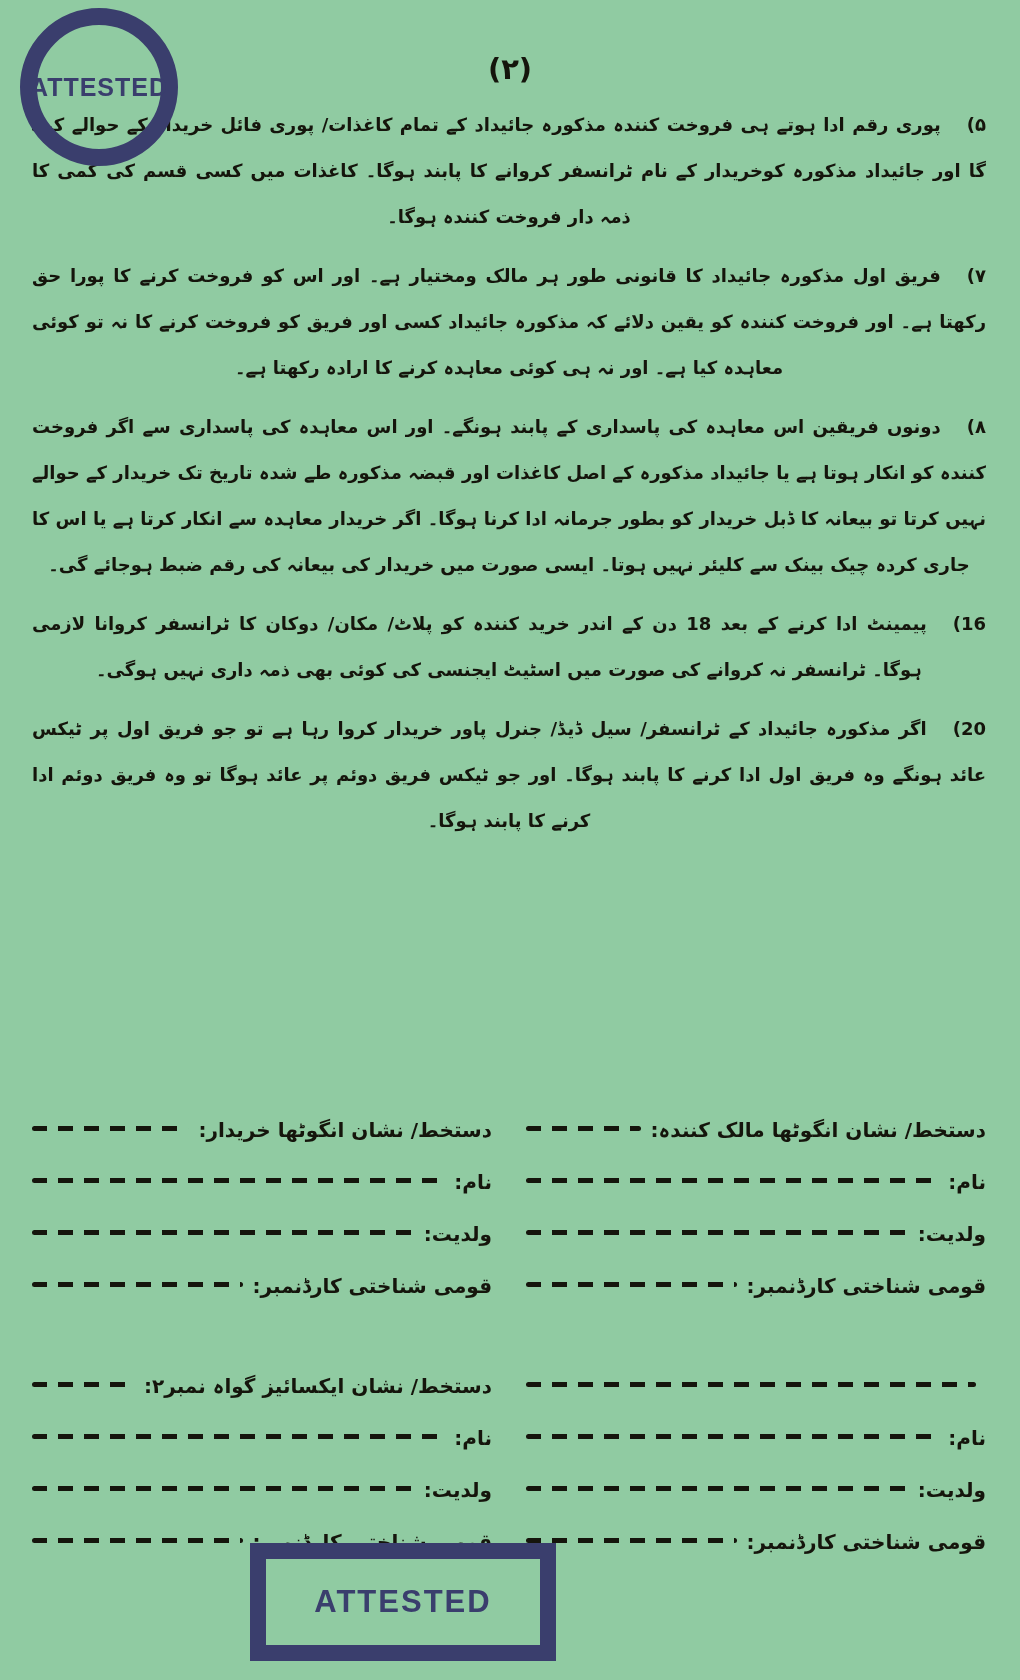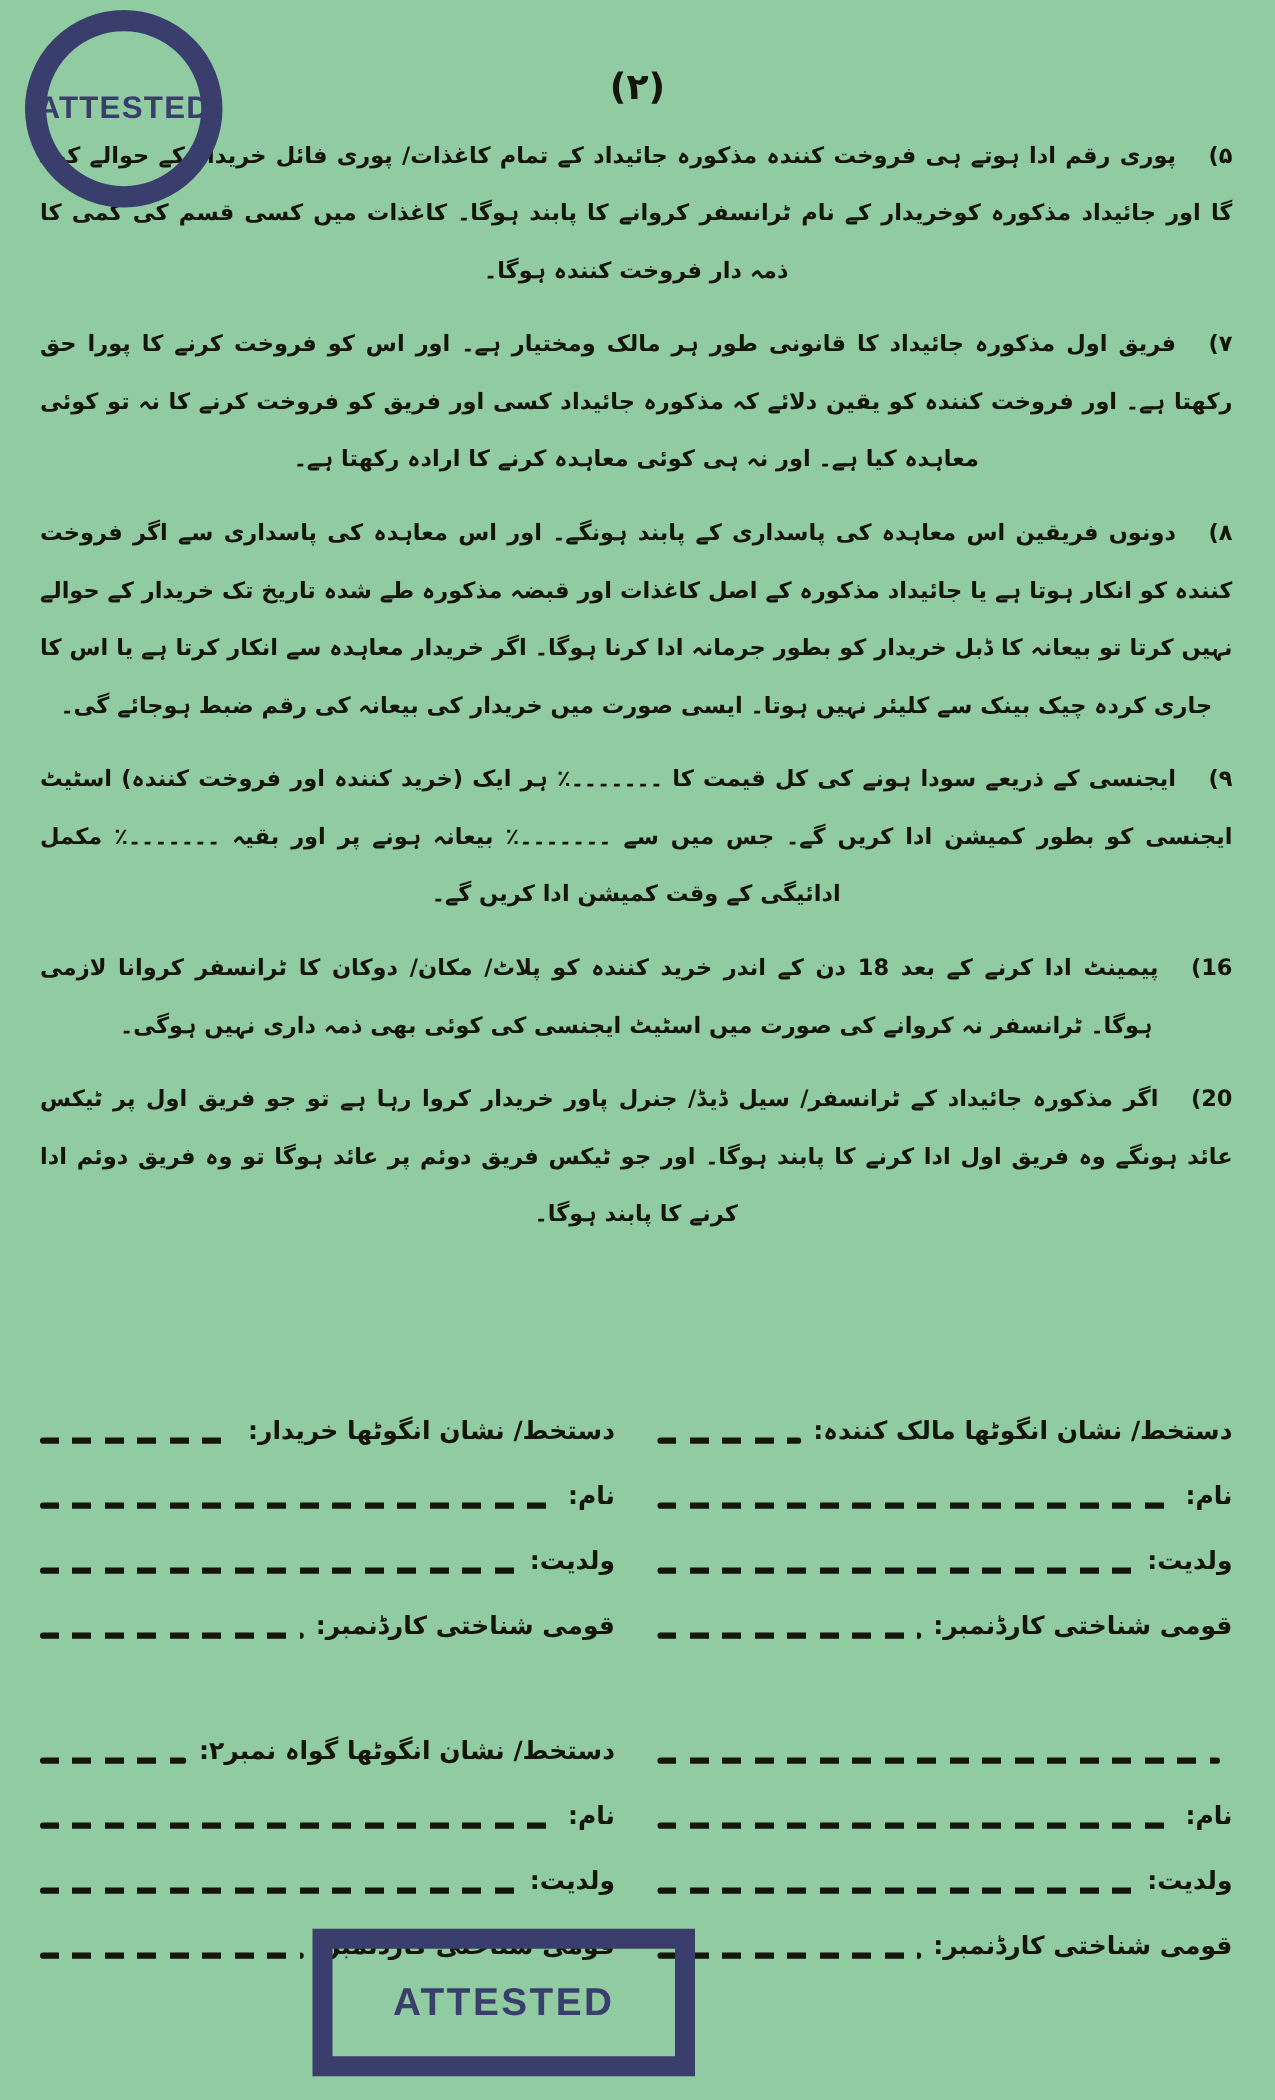--- a/index.html
+++ b/index.html
@@ -76,21 +76,21 @@
     position: absolute; top: 1118px; left: 32px; right: 34px;
   }
   .sig-grid {
     display: grid;
     grid-template-columns: 1fr 1fr;
     column-gap: 34px;
   }
   .sig-grid.witnesses { margin-top: 48px; }
   .sig-row {
     height: 52px;
-    display: flex; align-items: center;
+    display: flex; 
   }
   .sig-label {
     font-size: 20px; font-weight: bold;
     white-space: nowrap;
   }
   .sig-line {
     flex: 1;
     height: 5px;
     margin: 0 10px 0 0;
     transform: translateY(8px);
@@ -106,21 +106,20 @@
   <div class="stamp-circle">
     <div class="stamp-label">ATTESTED</div>
   </div>
 
   <div class="page-number">(۲)</div>
 
   <div class="content">
     <p class="clause"><span class="num">۵)</span><span>پوری رقم ادا ہوتے ہی فروخت کنندہ مذکورہ جائیداد کے تمام کاغذات/ پوری فائل خریدار کے حوالے کرے گا اور جائیداد مذکورہ کوخریدار کے نام ٹرانسفر کروانے کا پابند ہوگا۔ کاغذات میں کسی قسم کی کمی کا ذمہ دار فروخت کنندہ ہوگا۔</span></p>
     <p class="clause"><span class="num">۷)</span><span>فریق اول مذکورہ جائیداد کا قانونی طور ہر مالک ومختیار ہے۔ اور اس کو فروخت کرنے کا پورا حق رکھتا ہے۔ اور فروخت کنندہ کو یقین دلائے کہ مذکورہ جائیداد کسی اور فریق کو فروخت کرنے کا نہ تو کوئی معاہدہ کیا ہے۔ اور نہ ہی کوئی معاہدہ کرنے کا ارادہ رکھتا ہے۔</span></p>
     <p class="clause"><span class="num">۸)</span><span>دونوں فریقین اس معاہدہ کی پاسداری کے پابند ہونگے۔ اور اس معاہدہ کی پاسداری سے اگر فروخت کنندہ کو انکار ہوتا ہے یا جائیداد مذکورہ کے اصل کاغذات اور قبضہ مذکورہ طے شدہ تاریخ تک خریدار کے حوالے نہیں کرتا تو بیعانہ کا ڈبل خریدار کو بطور جرمانہ ادا کرنا ہوگا۔ اگر خریدار معاہدہ سے انکار کرتا ہے یا اس کا جاری کردہ چیک بینک سے کلیئر نہیں ہوتا۔ ایسی صورت میں خریدار کی بیعانہ کی رقم ضبط ہوجائے گی۔</span></p>
-    <p class="clause"><span class="num">۹)</span><span>ایجنسی کے ذریعے سودا ہونے کی کل قیمت کا ۔۔۔۔۔۔۔٪ ہر ایک (خرید کنندہ اور فروخت کنندہ) اسٹیٹ ایجنسی کو بطور کمیشن ادا کریں گے۔ جس میں سے ۔۔۔۔۔۔۔٪ بیعانہ ہونے پر اور بقیہ ۔۔۔۔۔۔۔٪ مکمل ادائیگی کے وقت کمیشن ادا کریں گے۔</span></p>
     <p class="clause"><span class="num">16)</span><span>پیمینٹ ادا کرنے کے بعد 18 دن کے اندر خرید کنندہ کو پلاٹ/ مکان/ دوکان کا ٹرانسفر کروانا لازمی ہوگا۔ ٹرانسفر نہ کروانے کی صورت میں اسٹیٹ ایجنسی کی کوئی بھی ذمہ داری نہیں ہوگی۔</span></p>
     <p class="clause"><span class="num">20)</span><span>اگر مذکورہ جائیداد کے ٹرانسفر/ سیل ڈیڈ/ جنرل پاور خریدار کروا رہا ہے تو جو فریق اول پر ٹیکس عائد ہونگے وہ فریق اول ادا کرنے کا پابند ہوگا۔ اور جو ٹیکس فریق دوئم پر عائد ہوگا تو وہ فریق دوئم ادا کرنے کا پابند ہوگا۔</span></p>
 
   </div>
 
   <div class="sig-area">
 
     <div class="sig-grid parties">
 
       <div class="sig-block">
@@ -177,21 +176,21 @@
           <span class="sig-line"></span>
         </div>
         <div class="sig-row">
           <span class="sig-label">قومی شناختی کارڈنمبر:</span>
           <span class="sig-line"></span>
         </div>
       </div>
 
       <div class="sig-block">
         <div class="sig-row">
-          <span class="sig-label">دستخط/ نشان انگوٹھا گواہ نمبر۲:</span>
+          <span class="sig-label">دستخط/ نشان ایکسائیز گواہ نمبر۲:</span>
           <span class="sig-line"></span>
         </div>
         <div class="sig-row">
           <span class="sig-label">نام:</span>
           <span class="sig-line"></span>
         </div>
         <div class="sig-row">
           <span class="sig-label">ولدیت:</span>
           <span class="sig-line"></span>
         </div>

